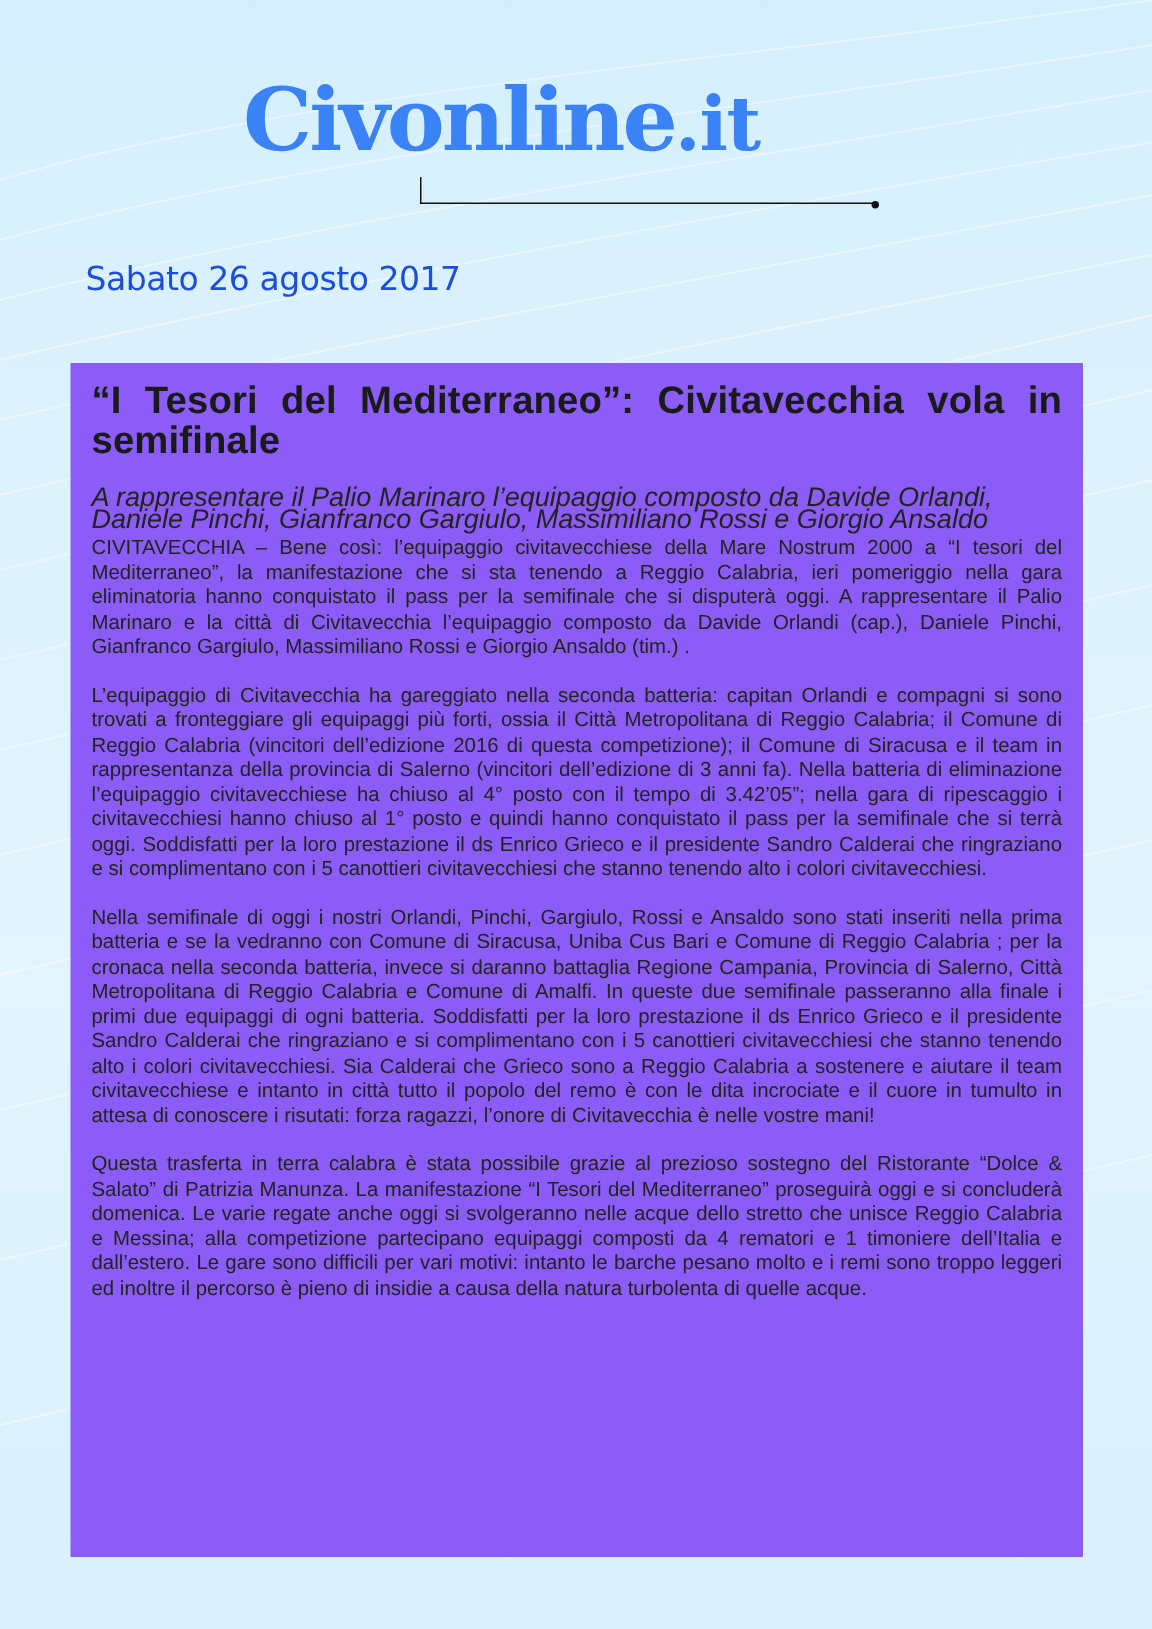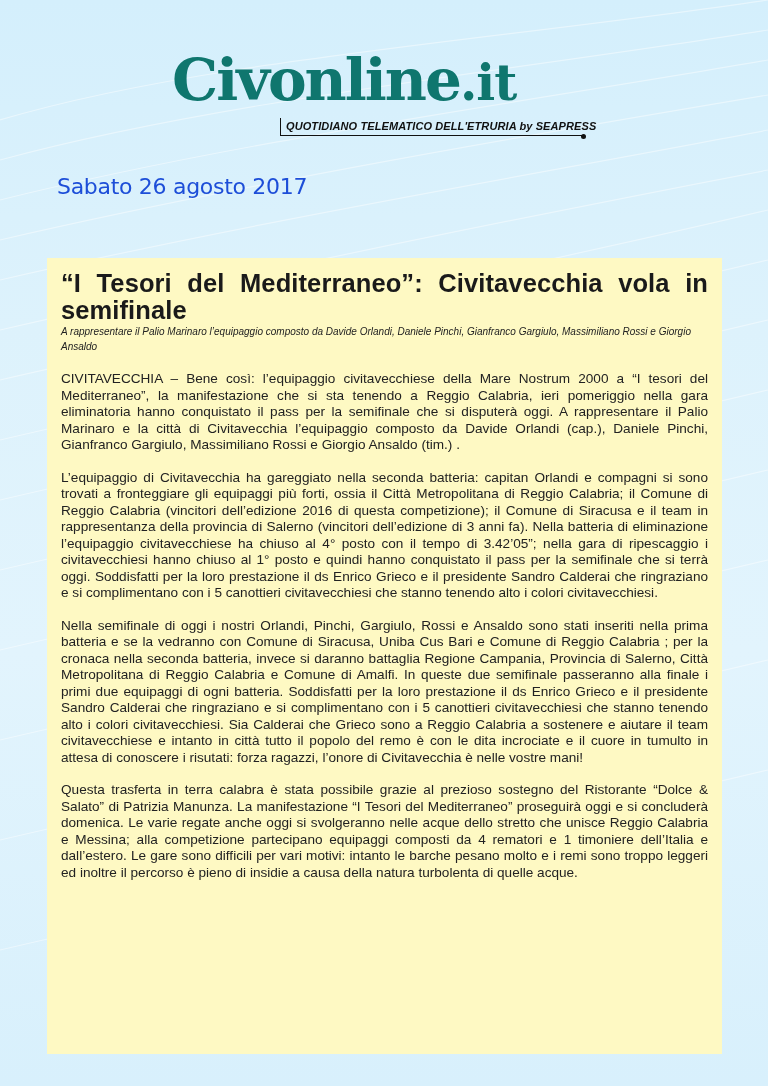--- a/index.html
+++ b/index.html
@@ -11,26 +11,26 @@
     color: #222;
   }
   .waves {
     position: absolute; left: 0; top: 0; width: 768px; height: 1086px;
     pointer-events: none;
   }
   .masthead {
     position: absolute; left: 162px; top: 48px; width: 420px; height: 100px;
   }
   .logo-word {
-    position: absolute; left: 10px; top: 0;
+    position: absolute; left: 0; top: 0;
     font-family: "DejaVu Serif", serif;
     font-weight: bold;
     font-size: 58px;
     letter-spacing: -2px;
-    color: #0f766e;
+    color: #3b82f6;
     line-height: 64px;
   }
   .logo-word .tld { font-size: 50px; letter-spacing: -1px; }
   .tagline-bar {
     position: absolute; left: 118px; top: 70px; width: 303px; height: 18px;
     border-left: 1.5px solid #111; border-bottom: 1.5px solid #111;
   }
   .tagline-bar::after {
     content: ""; position: absolute; right: -3px; bottom: -3.5px;
     width: 5px; height: 5px; background: #111; border-radius: 50%;
@@ -42,39 +42,39 @@
     font-size: 11px; color: #111; letter-spacing: 0.1px;
     white-space: nowrap;
   }
   .date {
     position: absolute; left: 57px; top: 174px;
     font-family: "DejaVu Sans", sans-serif;
     font-size: 22px; color: #1d4ed8; font-weight: normal;
     letter-spacing: -0.3px;
   }
   .article {
-    position: absolute; left: 47px; top: 258px; width: 675px; height: 796px;
-    background: #fef9c3;
+    position: absolute; left: 47px; top: 242px; width: 675px; height: 796px;
+    background: #8b5cf6;
     padding: 12px 14px 0 14px;
   }
   .headline {
     font-family: "Liberation Sans", sans-serif;
     font-weight: bold; font-size: 25.5px; line-height: 27px;
     color: #1a1a1a; text-align: justify; text-align-last: left;
     letter-spacing: 0.1px;
   }
   .subhead {
-    font-style: italic; font-size: 10px; line-height: 15px;
-    color: #222; margin-top: 0;
+    font-style: italic; font-size: 18px; line-height: 15px;
+    color: #222; margin-top: 16px;
   }
   .byline {
     font-size: 13.2px; line-height: 16px; color: #222;
   }
   .body {
-    margin-top: 17px;
+    margin-top: 3px;
     font-size: 13.6px; line-height: 16.5px; color: #222;
   }
   .body p { text-align: justify; }
   .body p.gap { margin-top: 16px; }
 </style>
 </head>
 <body>
 
 <svg class="waves" viewBox="0 0 768 1086" preserveAspectRatio="none">
   <g fill="none" stroke="#ffffff" stroke-opacity="0.45" stroke-width="1.2">
@@ -93,21 +93,20 @@
     <path d="M0 840 C 260 780, 560 710, 768 660"></path>
     <path d="M0 950 C 260 890, 560 820, 768 770"></path>
   </g>
 </svg>
 
 <header class="masthead">
   <div class="logo-word">
     <span>Civonline</span><span class="tld">.it</span>
   </div>
   <div class="tagline-bar"></div>
-  <div class="tagline">QUOTIDIANO TELEMATICO DELL'ETRURIA by SEAPRESS</div>
 </header>
 
 <div class="date">Sabato 26 agosto 2017</div>
 
 <article class="article">
   <h1 class="headline">“I Tesori del Mediterraneo”: Civitavecchia vola in semifinale</h1>
   <div class="subhead">A rappresentare il Palio Marinaro l’equipaggio composto da Davide Orlandi, Daniele Pinchi, Gianfranco Gargiulo, Massimiliano Rossi e Giorgio Ansaldo</div>
   <div class="body">
     <p>CIVITAVECCHIA – Bene così: l’equipaggio civitavecchiese della Mare Nostrum 2000 a “I tesori del Mediterraneo”, la manifestazione che si sta tenendo a Reggio Calabria, ieri pomeriggio nella gara eliminatoria hanno conquistato il pass per la semifinale che si disputerà oggi. A rappresentare il Palio Marinaro e la città di Civitavecchia l’equipaggio composto da Davide Orlandi (cap.), Daniele Pinchi, Gianfranco Gargiulo, Massimiliano Rossi e Giorgio Ansaldo (tim.) .</p>
     <p class="gap"> L’equipaggio di Civitavecchia ha gareggiato nella seconda batteria: capitan Orlandi e compagni si sono trovati a fronteggiare gli equipaggi più forti, ossia il Città Metropolitana di Reggio Calabria; il Comune di Reggio Calabria (vincitori dell’edizione 2016 di questa competizione); il Comune di Siracusa e il team in rappresentanza della provincia di Salerno (vincitori dell’edizione di 3 anni fa). Nella batteria di eliminazione l’equipaggio civitavecchiese ha chiuso al 4° posto con il tempo di 3.42’05”; nella gara di ripescaggio i civitavecchiesi hanno chiuso al 1° posto e quindi hanno conquistato il pass per la semifinale che si terrà oggi. Soddisfatti per la loro prestazione il ds Enrico Grieco e il presidente Sandro Calderai che ringraziano e si complimentano con i 5 canottieri civitavecchiesi che stanno tenendo alto i colori civitavecchiesi.</p>

